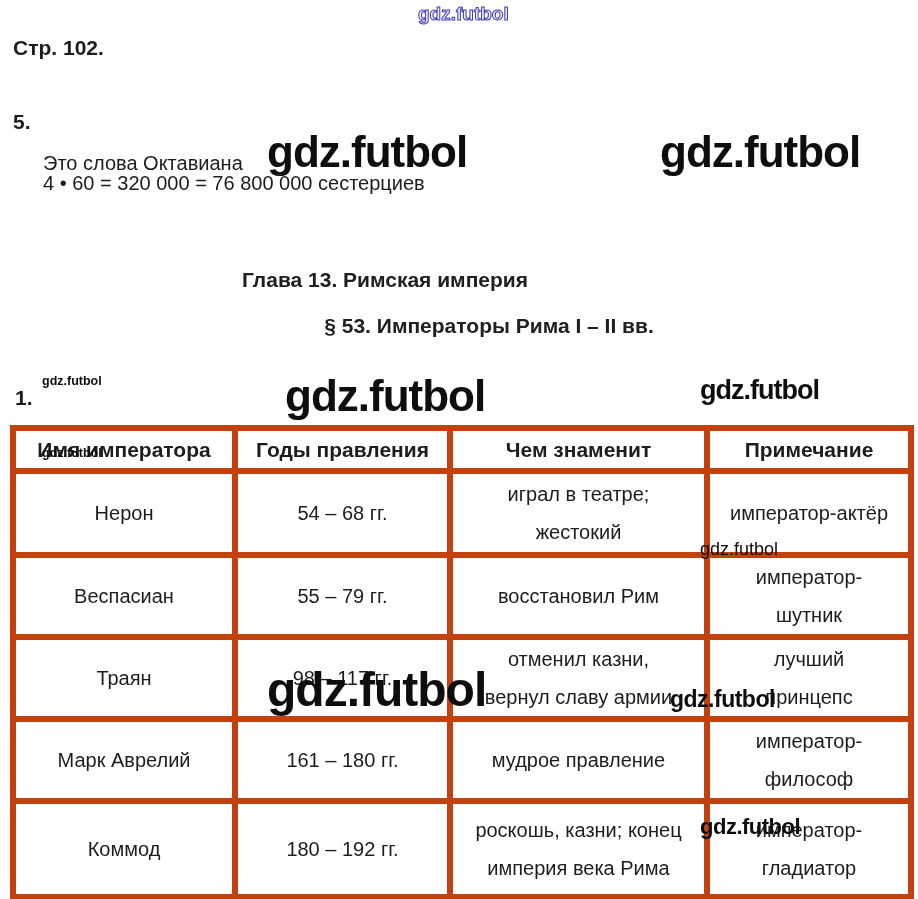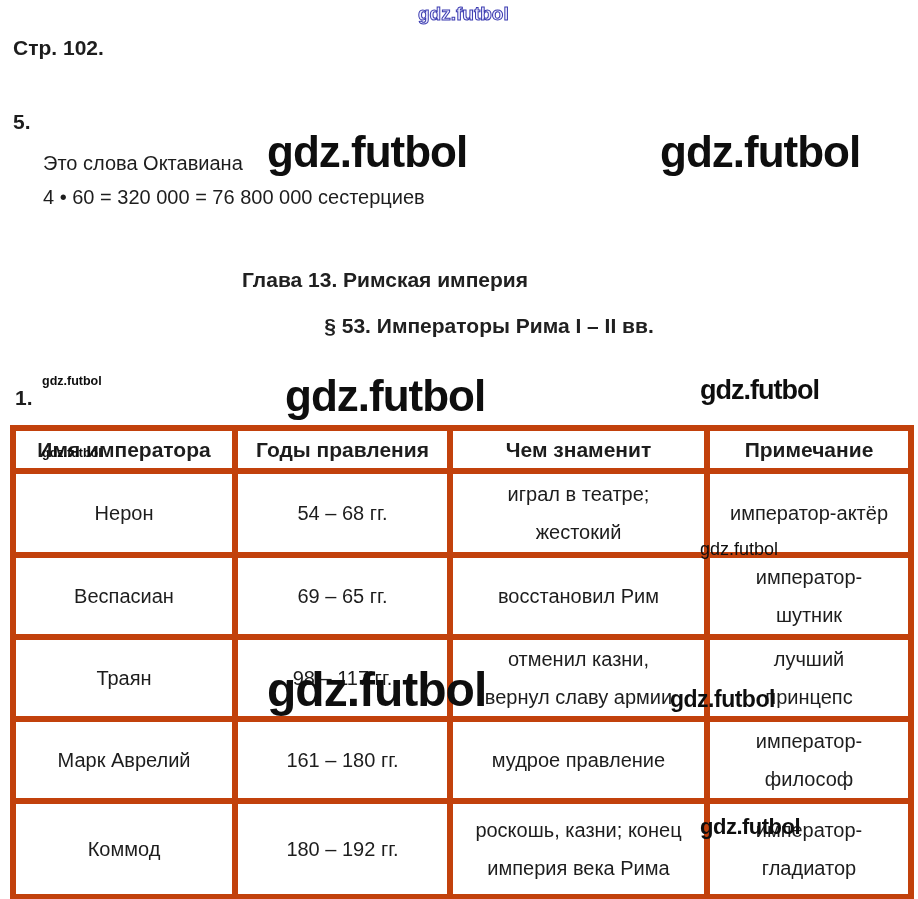--- a/index.html
+++ b/index.html
@@ -6,21 +6,21 @@
   .page {
     position:relative; width:918px; height:899px; background:#ffffff;
     font-family:"Liberation Sans", sans-serif; color:#1d1d1d; overflow:hidden;
   }
   .abs { position:absolute; white-space:nowrap; }
 
   
   .page-label   { left:13px;  top:36px;  font-size:21px; font-weight:700; }
   .item5-label  { left:13px;  top:110px; font-size:21px; font-weight:700; }
   .item5-line1  { left:43px;  top:152px; font-size:20px;text-align:right; }
-  .item5-line2  { left:43px;  top:186px; font-size:20px; }
+  .item5-line2  { left:43px;  top:172px; font-size:20px; }
   .heading1     { left:0; top:268px; width:770px; text-align:center; font-size:21px; font-weight:700; color:#202020; }
   .heading2     { left:0; top:314px; width:918px; text-align:center; font-size:21px; font-weight:700; color:#202020;margin-left:30px; }
   .item1-label  { left:15px;  top:386px; font-size:21px; font-weight:700; }
 
   
   .wm { color:#0e0e0e; letter-spacing:-1px; line-height:1; }
   .wm-blue  { left:418px; top:4px;  font-size:19px; font-weight:700;
               color:#eeeeff; -webkit-text-stroke:1px #3b3bb0; letter-spacing:0; }
   .wm-a     { left:267px; top:130px; font-size:44px; font-weight:600; }
   .wm-b     { left:660px; top:130px; font-size:44px; font-weight:600; }
@@ -84,21 +84,21 @@
     </tr>
     <tr class="r1">
       <td>Нерон</td>
       <td>54 – 68 гг.</td>
       <td>играл в театре;
 жестокий</td>
       <td>император-актёр</td>
     </tr>
     <tr class="r2">
       <td>Веспасиан</td>
-      <td>69 – 65 гг.</td>
+      <td>55 – 79 гг.</td>
       <td>восстановил Рим</td>
       <td>император-
 шутник</td>
     </tr>
     <tr class="r3">
       <td>Траян</td>
       <td>98 – 117 гг.</td>
       <td>отменил казни,
 вернул славу армии</td>
       <td>лучший

